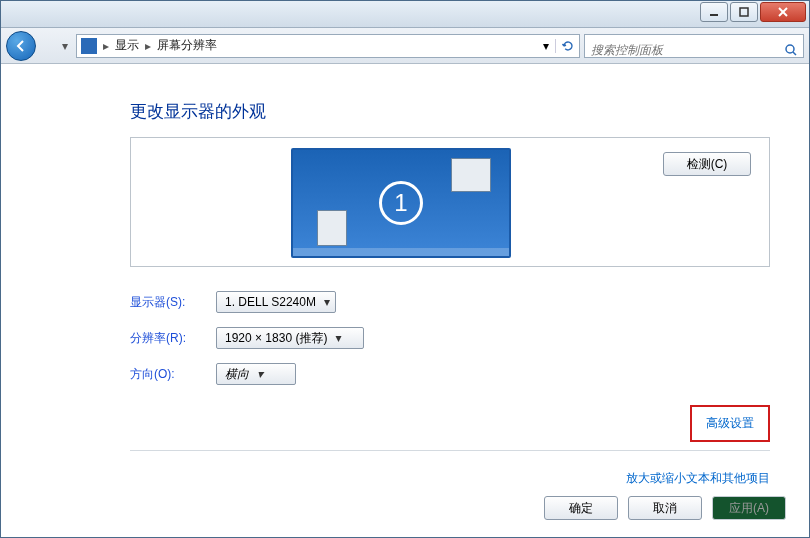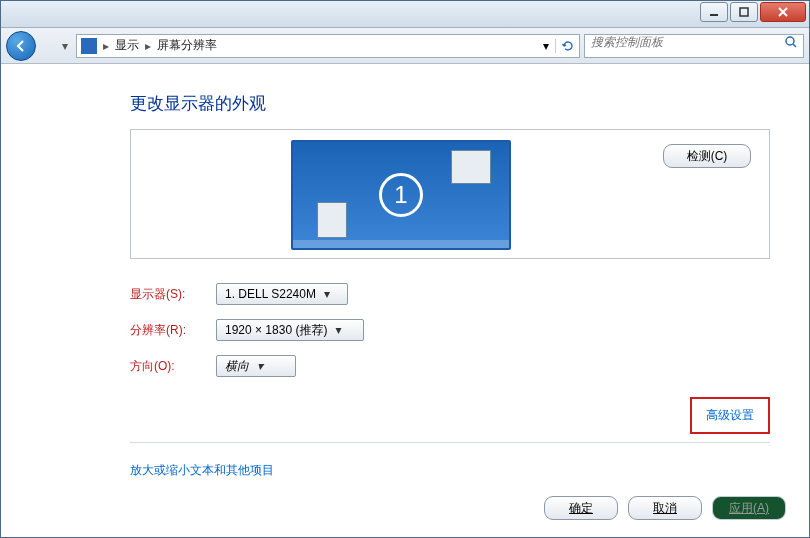--- a/index.html
+++ b/index.html
@@ -21,57 +21,57 @@
     .nav-chevron { margin-left: 4px; color: #555; cursor: pointer; }
     
     .breadcrumb-bar { flex: 1; height: 24px; background: #fff; border: 1px solid #9ab; margin-left: 8px; display: flex; align-items: center; }
     .bc-icon { width: 16px; height: 16px; margin: 0 4px; background: #2a6ab8; display: inline-block; }
     .bc-seg { padding: 0 4px; color: #222; display: flex; align-items: center; text-align: right; }
     .bc-arrow { color: #555; padding: 0 2px; }
     .bc-spacer { flex: 1; }
     .bc-refresh { width: 24px; display: flex; align-items: center; justify-content: center; border-left: 1px solid #ccd; color: #2a6ab8; cursor: pointer; }
     .bc-dropdown { width: 18px; display: flex; align-items: center; justify-content: center; }
     
-    .searchbox { width: 220px; height: 24px; background: #fff; border: 1px solid #9ab; margin-left: 4px; display: flex; align-items: flex-start; }
+    .searchbox { width: 220px; height: 24px; background: #fff; border: 1px solid #9ab; margin-left: 4px; display: flex; align-items: flex-end; }
     .searchbox input { flex: 1; border: none; outline: none; padding: 0 6px; color: #888; font-style: italic; }
     .searchbox .search-icon { width: 24px; display: flex; align-items: center; justify-content: center; color: #2a6ab8; cursor: pointer; }
     
     
-    .content { padding: 28px 40px 0 130px; }
+    .content { padding: 36px 40px 0 130px; }
     .page-heading { color: #003399; font-size: 17px; font-weight: normal; margin-bottom: 14px; }
     
     .monitor-panel { border: 1px solid #bcc4cc; height: 130px; display: flex; align-items: center; padding: 10px 16px; margin-bottom: 22px; position: relative; }
     .monitor-preview { width: 220px; height: 110px; background: linear-gradient(to bottom, #1b63b5 0%, #3d85d7 100%); border: 2px solid #1a5aa8; border-radius: 2px; position: absolute; left: 160px; top: 10px; }
     .mp-circle { width: 44px; height: 44px; border: 3px solid #fff; border-radius: 50%; position: absolute; left: 50%; top: 50%; transform: translate(-50%, -50%); color: #fff; font-size: 24px; display: flex; align-items: center; justify-content: center; }
     .mp-win1 { position: absolute; width: 40px; height: 34px; background: #e8edf2; border: 1px solid #6a849e; right: 18px; top: 8px; }
     .mp-win2 { position: absolute; width: 30px; height: 36px; background: #e8edf2; border: 1px solid #6a849e; left: 24px; bottom: 10px; }
     .mp-taskbar { position: absolute; left: 0; right: 0; bottom: 0; height: 8px; background: rgba(255,255,255,0.22); }
     
     .panel-buttons { position: absolute; right: 18px; top: 14px; display: flex; flex-direction: column; gap: 10px; }
-    .win-btn { min-width: 88px; height: 24px; border: 1px solid #8a98a8; border-radius: 9px; background: linear-gradient(to bottom, #fefefe, #e4e9ef); cursor: pointer; padding: 0 12px; }
+    .win-btn { min-width: 88px; height: 24px; border: 1px solid #8a98a8; border-radius: 3px; background: linear-gradient(to bottom, #fefefe, #e4e9ef); cursor: pointer; padding: 0 12px; }
     .win-btn[disabled] { color: #999; border-color: #c5ccd4; background: #14532d; cursor: default; }
     
     .form-row { display: flex; align-items: center; height: 26px; margin-bottom: 10px; }
-    .form-label { width: 86px; color: #b91c1c; }
+    .form-label { width: 86px; color: #1d4ed8; }
     .win-select { height: 22px; border: 1px solid #8a98a8; border-radius: 2px; background: linear-gradient(to bottom, #fefefe, #e4e9ef); display: flex; align-items: center; padding: 0 4px 0 8px; cursor: pointer; }
     .win-select .sel-arrow { margin-left: 8px; color: #333; }
-    .sel-1 { width: 132px; }
+    .sel-1 { width: 120px; }
     .sel-2 { width: 148px; }
     .sel-3 { width: 80px; font-style: italic; }
     
     .adv-link-row { display: flex; justify-content: flex-end; margin-top: 18px; text-align: right; }
     .adv-link-box { border: 2px solid #cf1b1b; padding: 8px 14px; }
     .link { color: #0066cc; cursor: pointer; }
     
     .divider { border-top: 1px solid #d4dae0; margin-top: 8px; margin-bottom: 14px; }
-    .help-links { line-height: 26px; }
+    .help-links { line-height: 26px; text-align: right; }
     
     
     .button-bar { position: absolute; bottom: 18px; right: 24px; display: flex; gap: 10px; }
-    .button-bar .win-btn { min-width: 74px; text-decoration: underline; }
+    .button-bar .win-btn { min-width: 74px; }
     
     .window-border { position: absolute; inset: 0; border: 1px solid #4a6a8a; pointer-events: none; }
   </style>
 </head>
 <body>
 
 <div class="titlebar">
   <div class="titlebar-btn">
     <svg viewBox="0 0 12 12">
         <line x1="2" y1="9" x2="10" y2="9" stroke="#333" stroke-width="2"></line>

